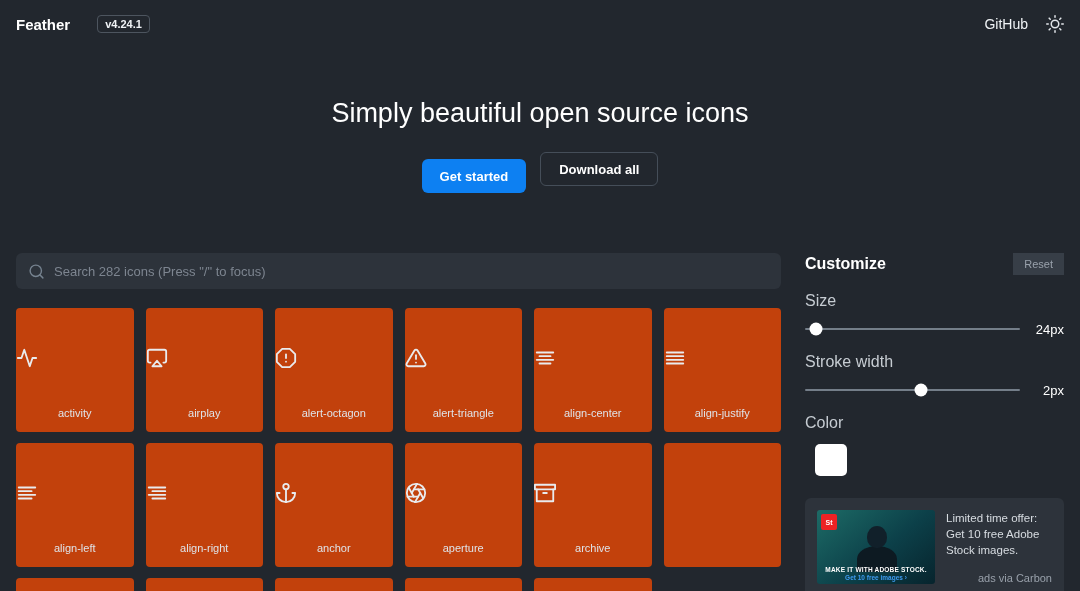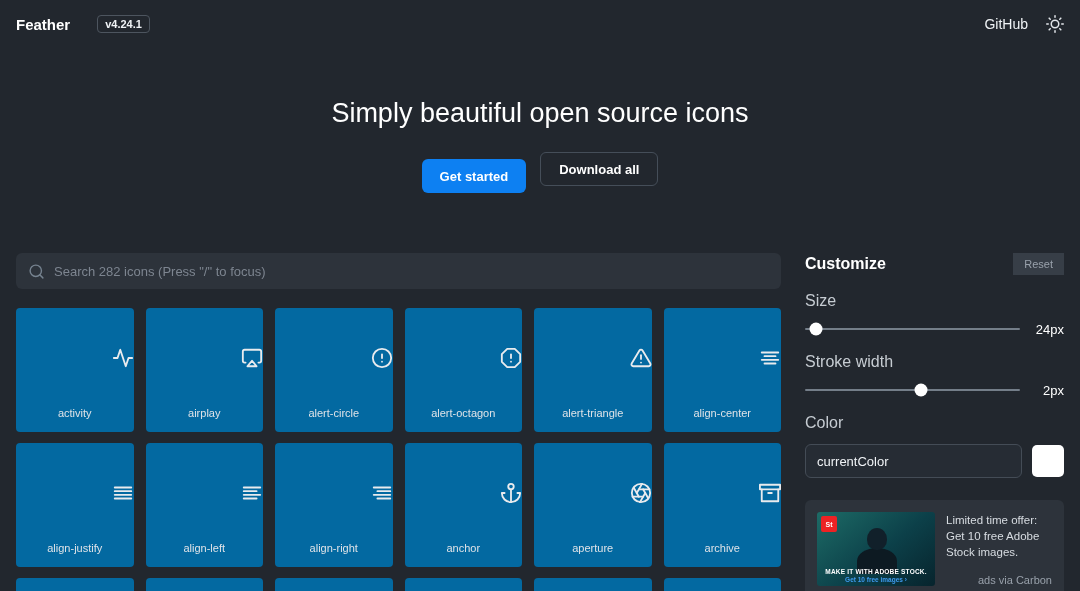--- a/index.html
+++ b/index.html
@@ -50,22 +50,22 @@
     color: #f0f3f6; font-size: 13px; font-family: "Liberation Sans", sans-serif;
   }
   .search-input::placeholder { color: #7d8590; }
 
   
   .icon-grid {
     margin-top: 19px; display: grid;
     grid-template-columns: repeat(6, 1fr); gap: 11px 12px;
   }
   .icon-card {
-    background: #0369a1; border-radius: 4px; height: 124px; position: relative;
-    display: flex; align-items: center; justify-content: flex-end;
+    background: #c2410c; border-radius: 4px; height: 124px; position: relative;
+    display: flex; align-items: center; justify-content: flex-start;
     color: #e9ebee; cursor: pointer;
   }
   .icon-card svg { margin-top: -24px; }
   .icon-label {
     position: absolute; bottom: 13px; left: 0; right: 0;
     text-align: center; font-size: 11px; color: #dfe3e8;
   }
 
   
   .customize-header { display: flex; align-items: center; justify-content: space-between; }
@@ -190,28 +190,20 @@
       </div>
 
       <div class="icon-card">
         <svg width="22" height="22" viewBox="0 0 24 24" fill="none" stroke="currentColor" stroke-width="2" stroke-linecap="round" stroke-linejoin="round">
             <path d="M5 17H4a2 2 0 0 1-2-2V5a2 2 0 0 1 2-2h16a2 2 0 0 1 2 2v10a2 2 0 0 1-2 2h-1"></path>
             <polygon points="12 15 17 21 7 21 12 15"></polygon>
           </svg>
         <div class="icon-label">airplay</div>
       </div>
 
-      <div class="icon-card">
-        <svg width="22" height="22" viewBox="0 0 24 24" fill="none" stroke="currentColor" stroke-width="2" stroke-linecap="round" stroke-linejoin="round">
-            <circle cx="12" cy="12" r="10"></circle>
-            <line x1="12" y1="8" x2="12" y2="12"></line>
-            <line x1="12" y1="16" x2="12.01" y2="16"></line>
-          </svg>
-        <div class="icon-label">alert-circle</div>
-      </div>
 
       <div class="icon-card">
         <svg width="22" height="22" viewBox="0 0 24 24" fill="none" stroke="currentColor" stroke-width="2" stroke-linecap="round" stroke-linejoin="round">
             <polygon points="7.86 2 16.14 2 22 7.86 22 16.14 16.14 22 7.86 22 2 16.14 2 7.86 7.86 2"></polygon>
             <line x1="12" y1="8" x2="12" y2="12"></line>
             <line x1="12" y1="16" x2="12.01" y2="16"></line>
           </svg>
         <div class="icon-label">alert-octagon</div>
       </div>
 
@@ -321,21 +313,20 @@
     <div class="control-label">Stroke width</div>
     <div class="slider-row">
       <div class="slider-track">
         <div class="slider-thumb stroke-thumb"></div>
       </div>
       <span class="slider-value">2px</span>
     </div>
 
     <div class="control-label">Color</div>
     <div class="color-row">
-      <input class="color-input" type="text" value="currentColor" style="">
       <div class="color-swatch"></div>
     </div>
 
     <div class="ad-card">
       <div class="ad-image">
         <div class="ad-person-body"></div>
         <div class="ad-person-head"></div>
         <div class="adobe-badge">St</div>
         <div class="ad-image-caption">MAKE IT WITH ADOBE STOCK.</div>
         <div class="ad-image-cta">Get 10 free images ›</div>

